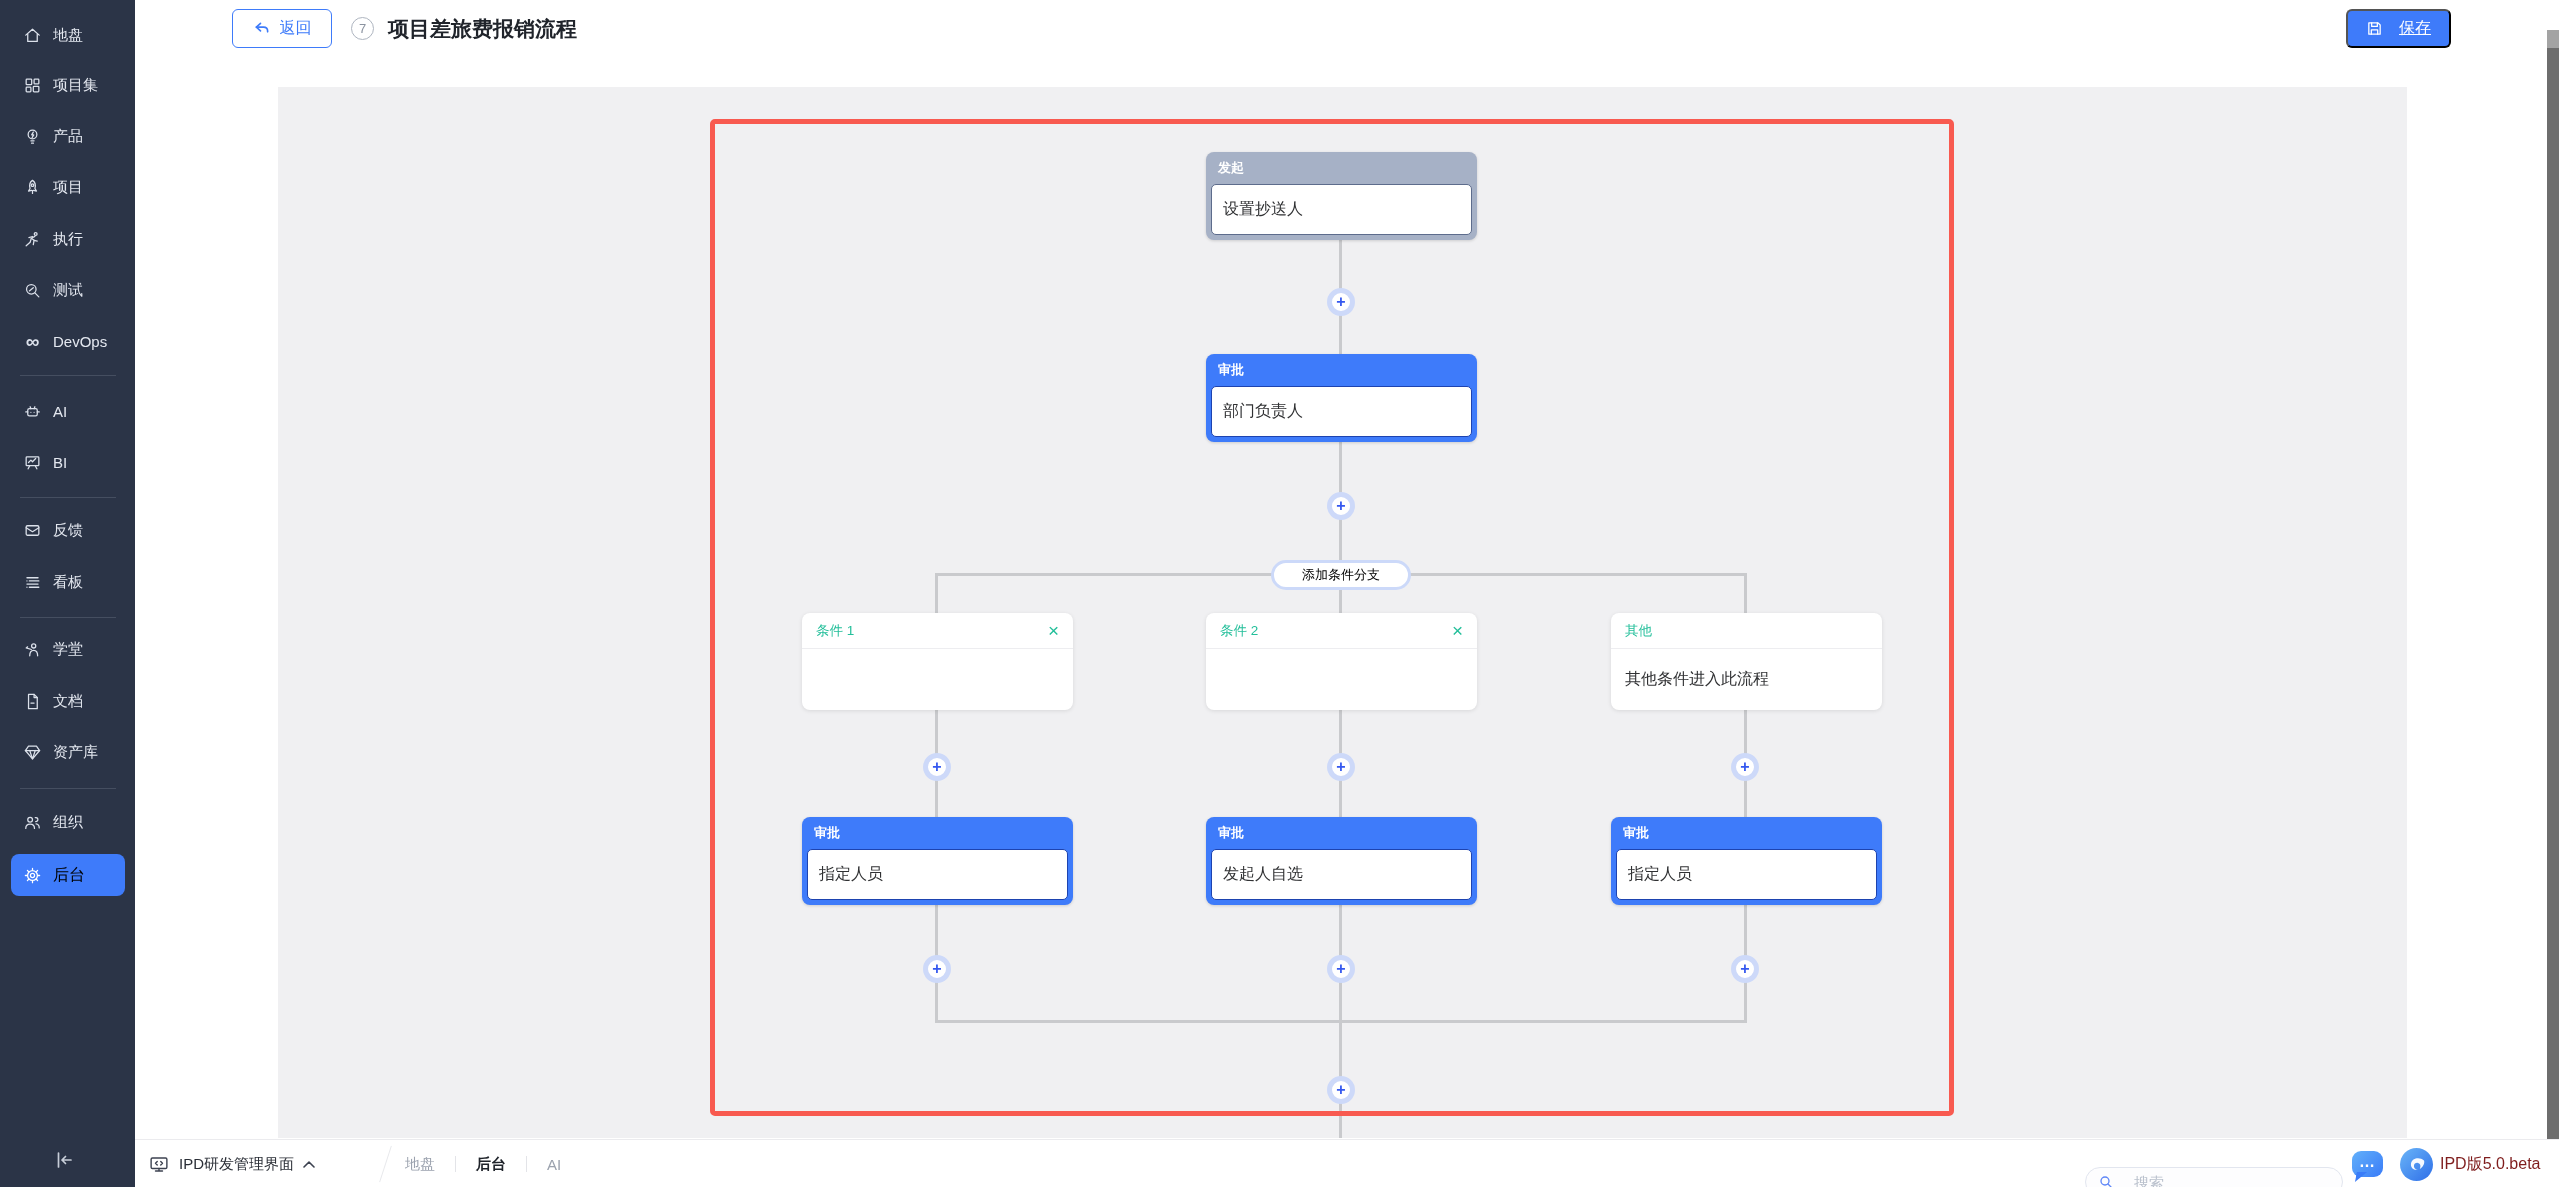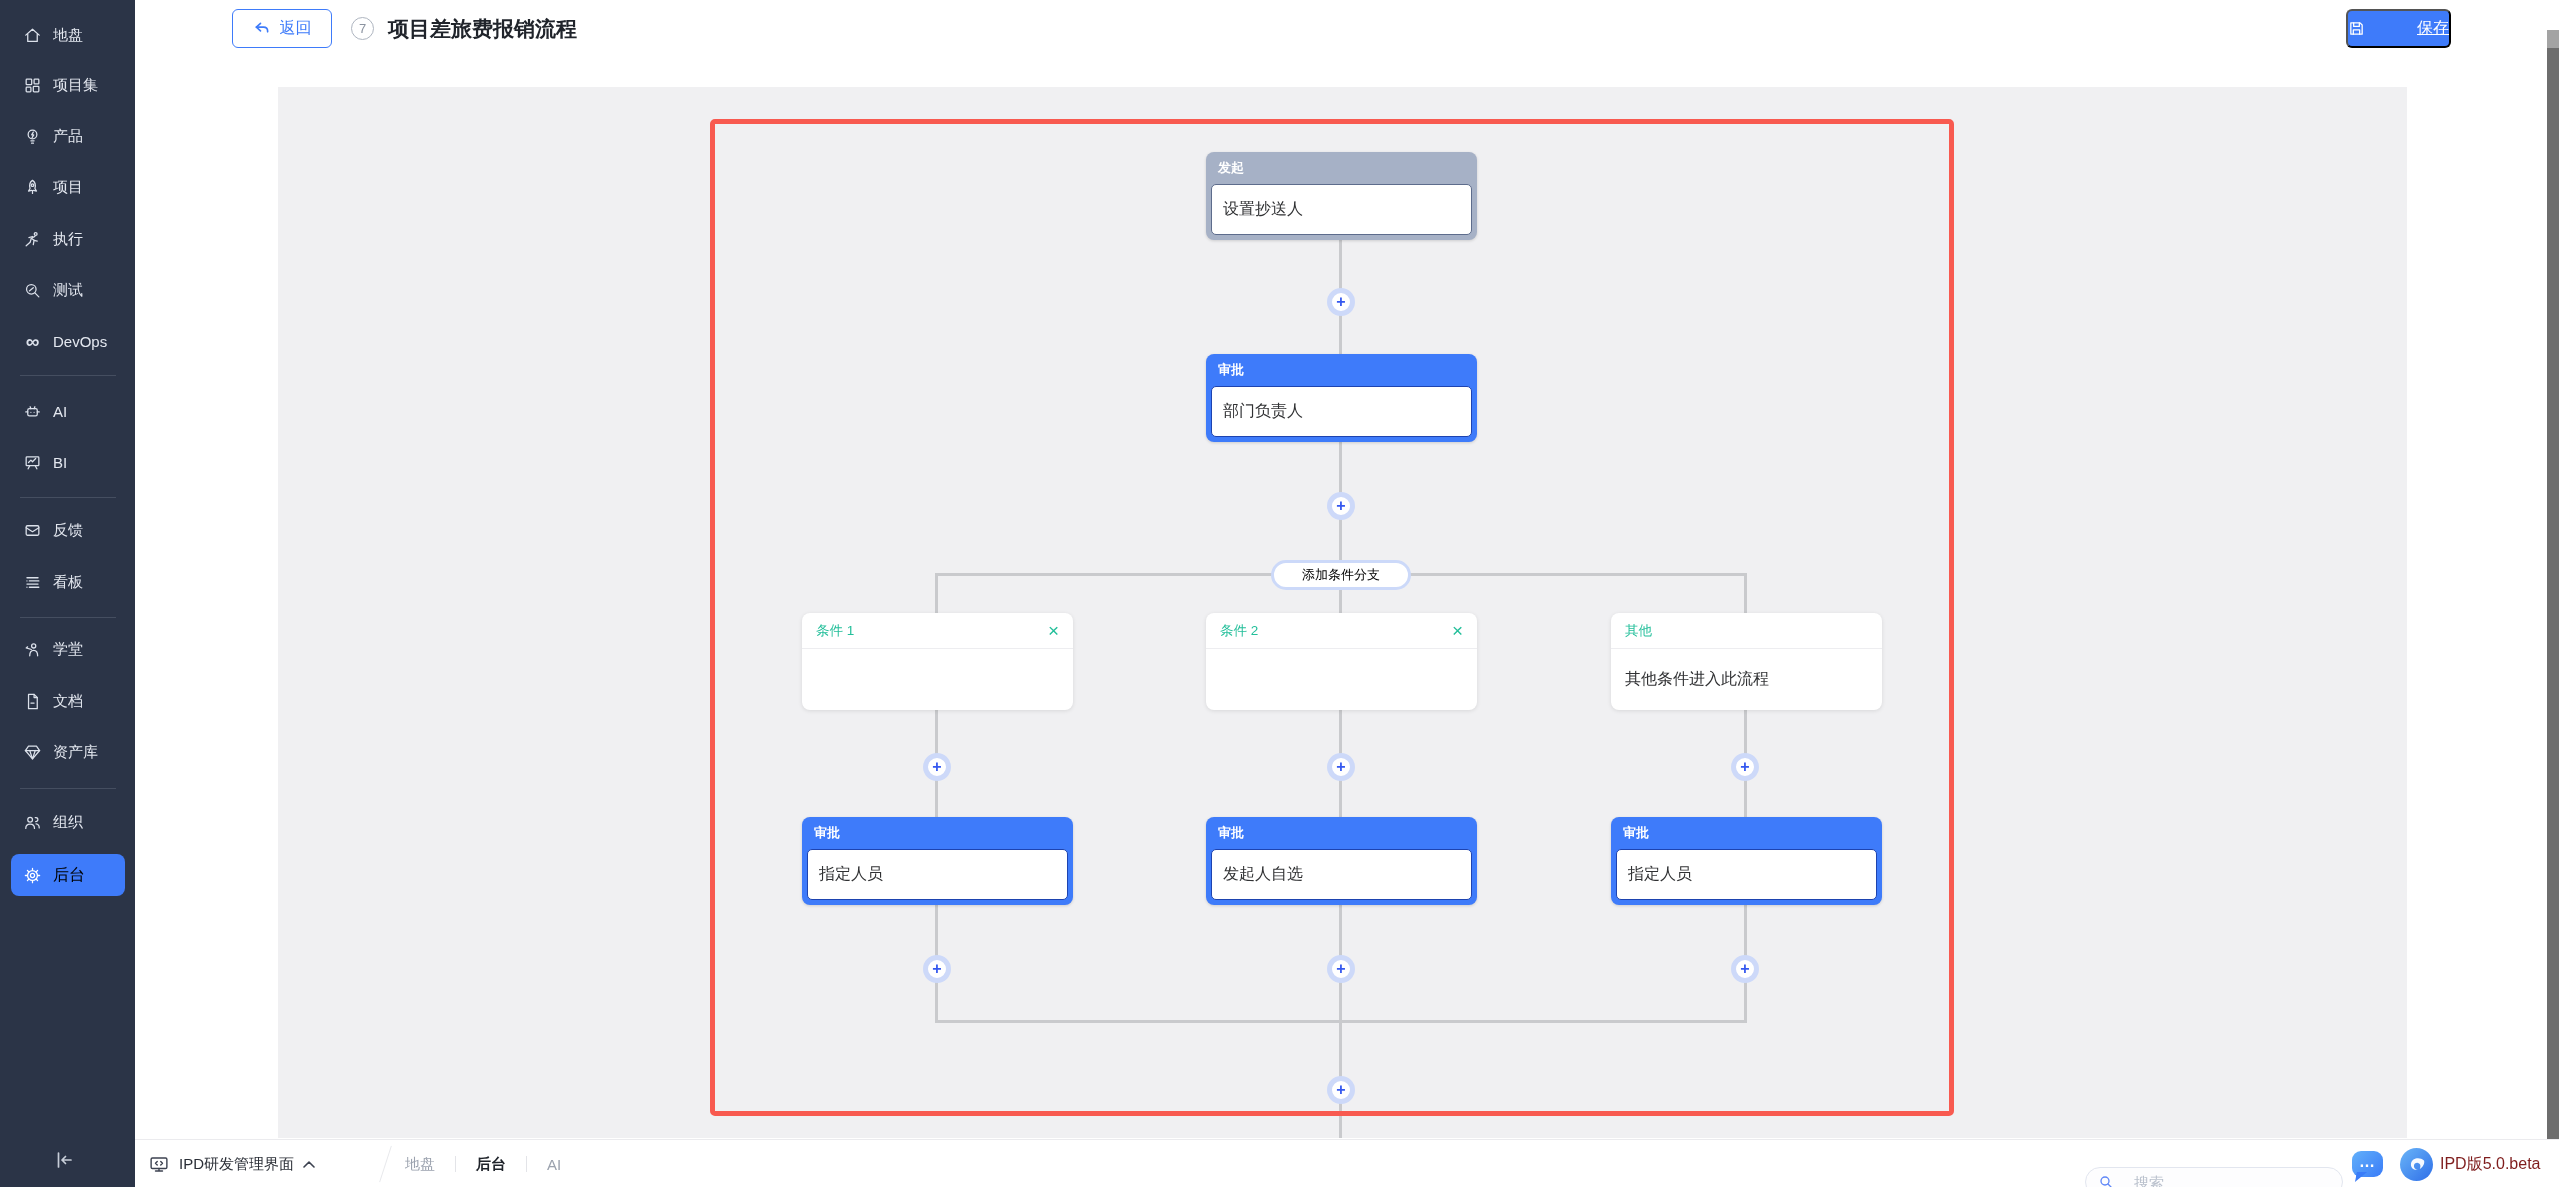--- a/index.html
+++ b/index.html
@@ -14,21 +14,21 @@
   .side-div { position:absolute; left:20px; width:96px; height:1px; background:#454e60; }
   .side-pill { position:absolute; left:11px; width:114px; height:42px; background:#3e7bfa; border-radius:8px; display:flex; align-items:center; padding-left:12px; gap:11px; cursor:pointer; }
   .sic { flex:0 0 auto; }
   .inf { color:#dce1eb; font-size:19px; font-weight:bold; line-height:19px; width:19px; text-align:center; }
   #collapse-btn { position:absolute; left:52px; top:1148px; cursor:pointer; }
 
   
   .back-btn { position:absolute; left:232px; top:9px; width:100px; height:39px; border:1px solid #3e7bfa; border-radius:6px; background:#fff; color:#3e7bfa; font-size:16px; display:flex; align-items:center; justify-content:center; gap:9px; cursor:pointer; }
   .hdr-badge { position:absolute; left:351px; top:17px; width:23px; height:23px; border:1px solid #aeb5c0; border-radius:50%; color:#8b93a0; font-size:13px; display:flex; align-items:center; justify-content:center; }
   .page-title { position:absolute; left:388px; top:15px; font-size:21px; font-weight:bold; color:#20242b; }
-  .save-btn { position:absolute; left:2346px; top:9px; width:105px; height:39px; background:#3e7bfa; border-radius:6px; color:#fff; font-size:16px; display:flex; align-items:center; justify-content:space-between; gap:16px; cursor:pointer;text-decoration:underline; }
+  .save-btn { position:absolute; left:2346px; top:9px; width:105px; height:39px; background:#3e7bfa; border-radius:6px; color:#fff; font-size:16px; display:flex; align-items:center; justify-content:center; gap:16px; cursor:pointer;text-decoration:underline; }
 
   
   #canvas { position:absolute; left:278px; top:87px; width:2129px; height:1051px; background:#f0f0f2; }
   .vline,.hline { position:absolute; background:#c9cacd; z-index:1; }
   .red-box { position:absolute; left:432px; top:32px; width:1244px; height:997px; border:5px solid #f85a50; border-radius:5px; z-index:6; pointer-events:none; }
 
   .flow-node { position:absolute; width:271px; height:88px; border-radius:8px; z-index:3; box-shadow:0 1px 3px rgba(0,0,0,.15); cursor:pointer; }
   .n-gray { background:#a6b1c6; }
   .n-blue { background:#3e7bfa; }
   .fn-head { position:absolute; left:12px; top:7px; color:#fff; font-size:13px; font-weight:600; }

